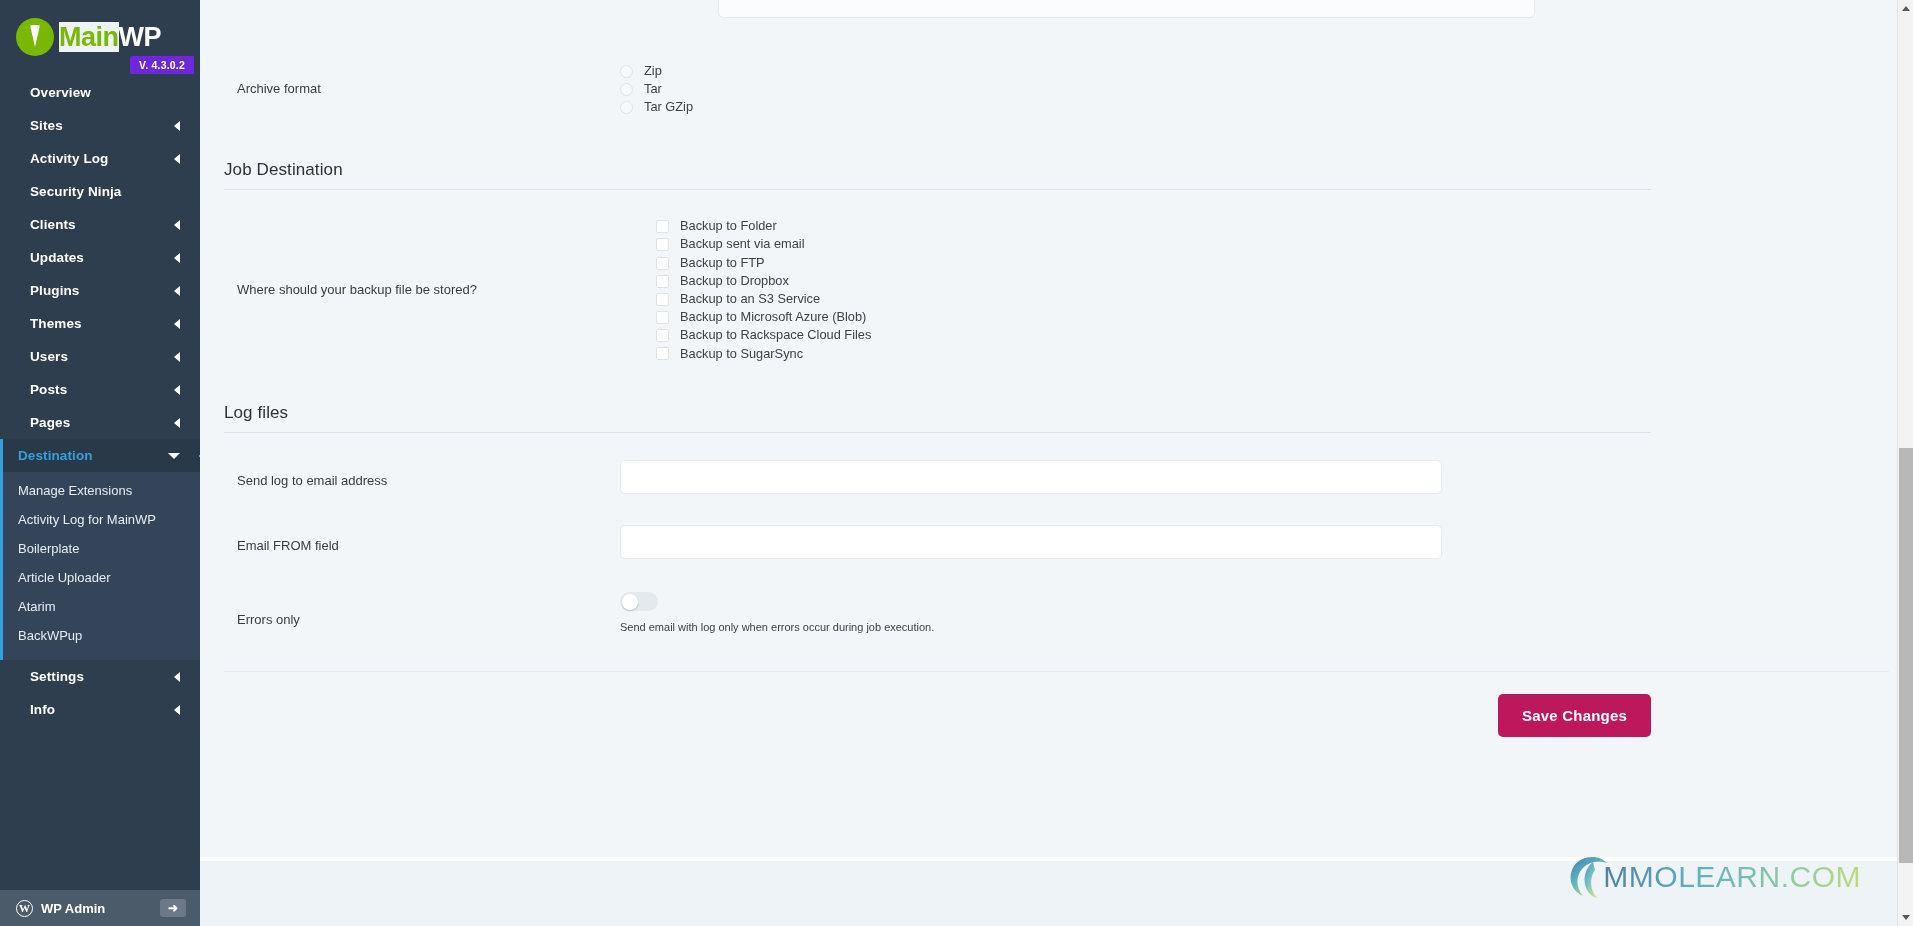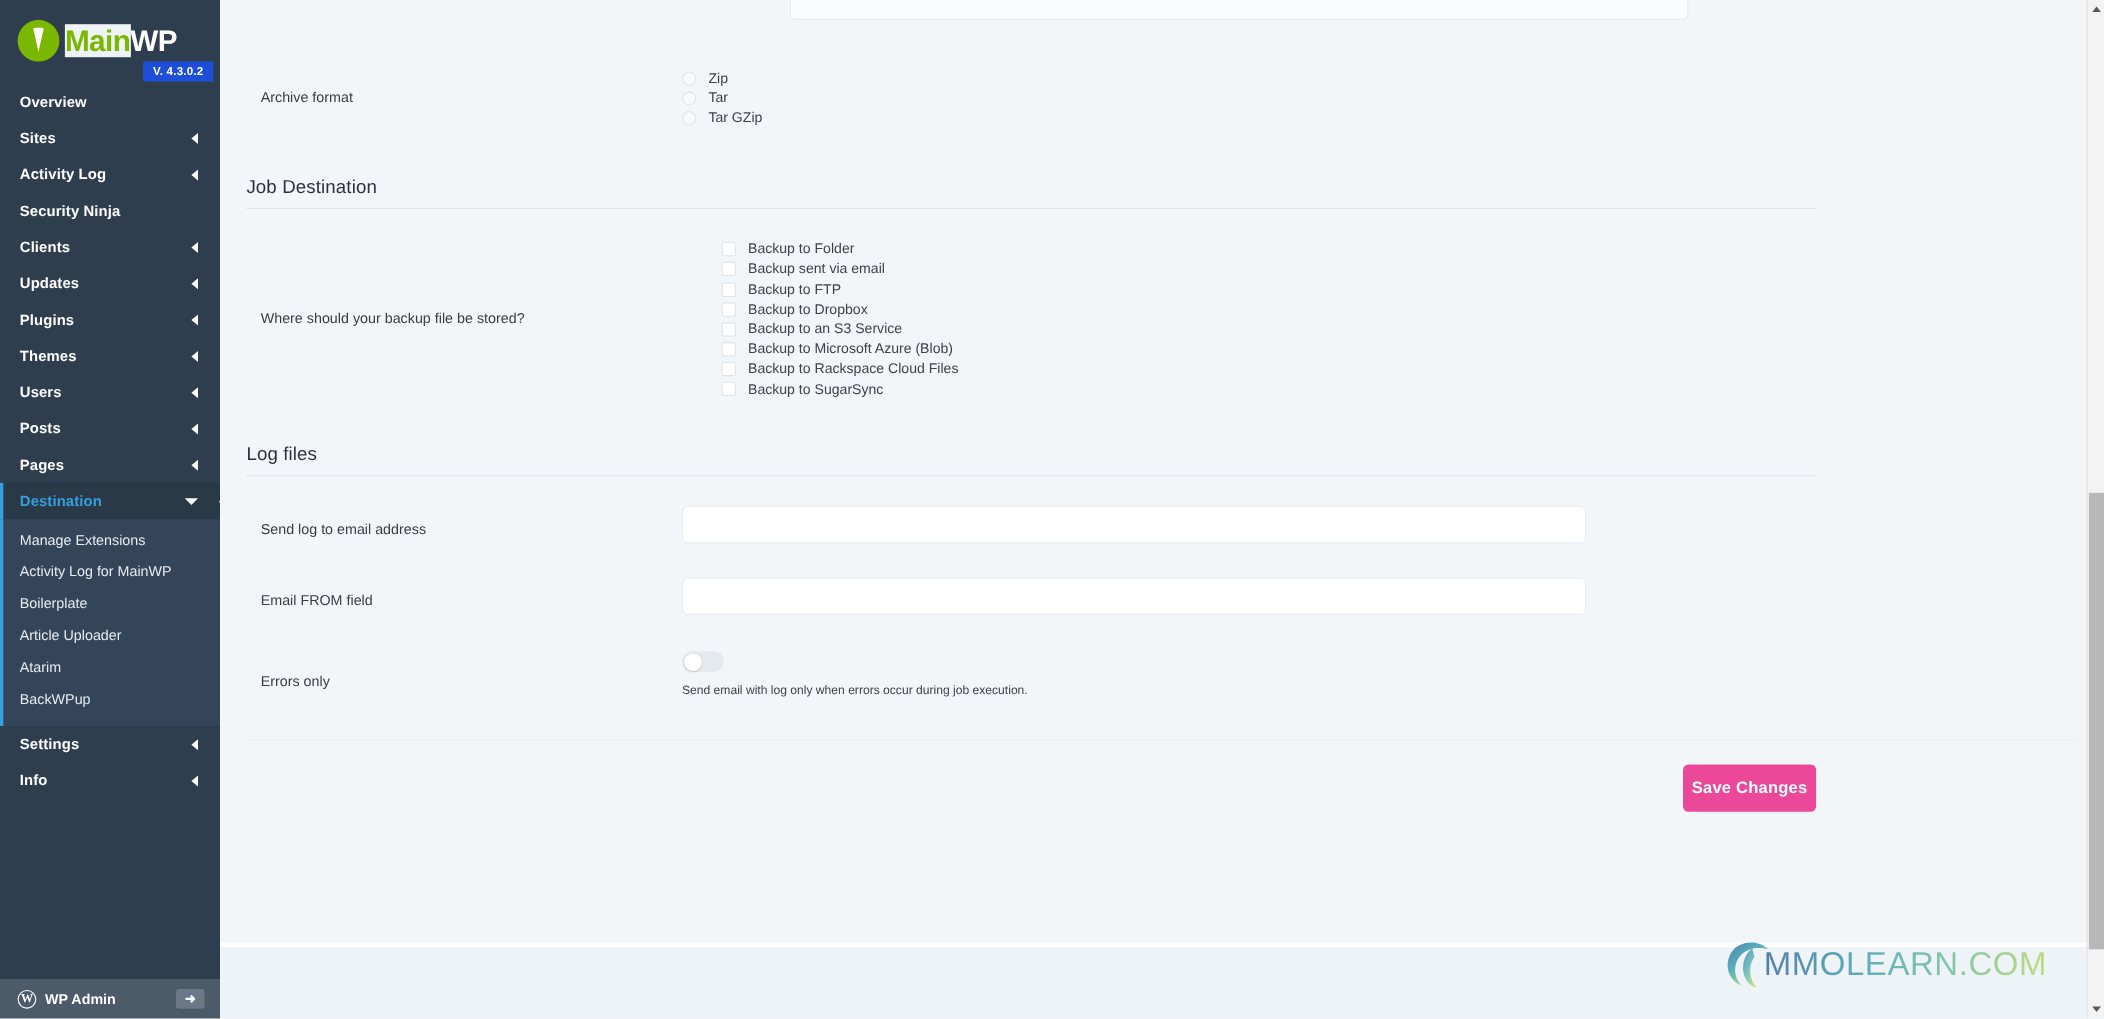--- a/index.html
+++ b/index.html
@@ -52,36 +52,36 @@
     font-weight: 700;
     margin-left: 5px;
     letter-spacing: -0.5px;
   }
   .logo-text .main { color: #7ab800; }
   .logo-text .wp { color: #ffffff; }
 
   .version-badge {
     position: absolute;
     left: 130px; top: 56px;
-    background: #1d4ed8;
+    background: #6d28d9;
     color: #fff;
     font-size: 10.5px;
     font-weight: 700;
     padding: 3px 9px 3px 9px;
     border-radius: 2px 0 0 2px;
     letter-spacing: 0.2px;
     white-space: nowrap;
   }
 
   .nav { margin-top: 14px; }
   .nav-item {
     display: flex;
     align-items: center;
     justify-content: space-between;
-    padding: 9px 20px 9px 18px;
+    padding: 9px 20px 9px 30px;
     color: #ffffff;
     font-size: 13.5px;
     font-weight: 700;
     cursor: pointer;
     position: relative;
     letter-spacing: 0.1px;
   }
   .nav-item.active {
     color: #35a0dd;
     background: #2a3948;
@@ -285,27 +285,27 @@
   .footer-rule {
     border-top: 1px solid #e4ebf1;
     margin: 0 24px 0 24px;
   }
   .footer-area {
     display: flex;
     justify-content: flex-end;
     padding: 22px 262px 0 0;
   }
   .save-btn {
-    background: #ec4899;
+    background: #be185d;
     color: #ffffff;
     font-size: 15px;
     font-weight: 700;
     border: none;
     border-radius: 5px;
-    padding: 13px 8px;
+    padding: 13px 24px;
     cursor: pointer;
     font-family: "Liberation Sans", sans-serif;
     letter-spacing: 0.2px;
   }
 
   .bottom-strip {
     position: absolute;
     left: 0; right: 0;
     top: 857px;
     height: 69px;

